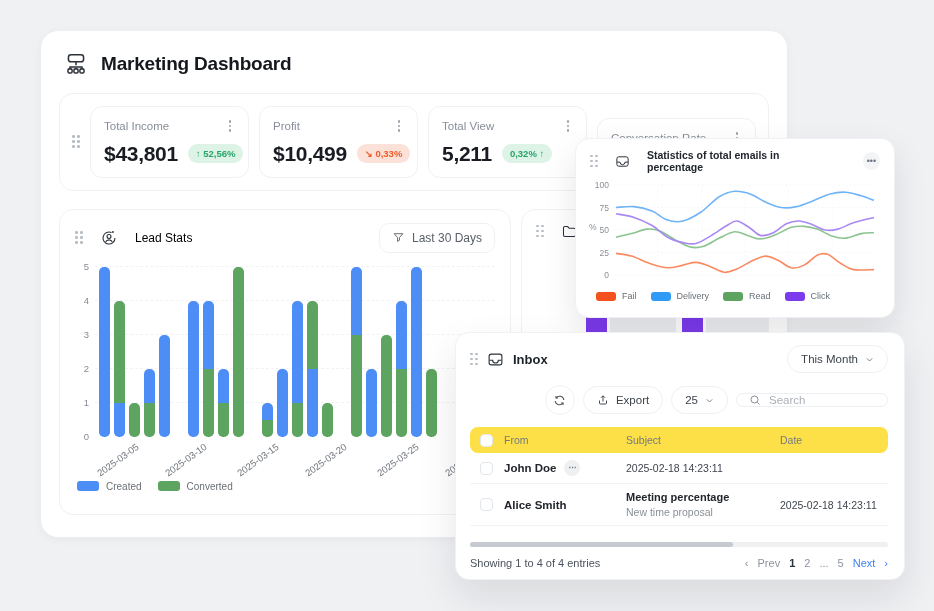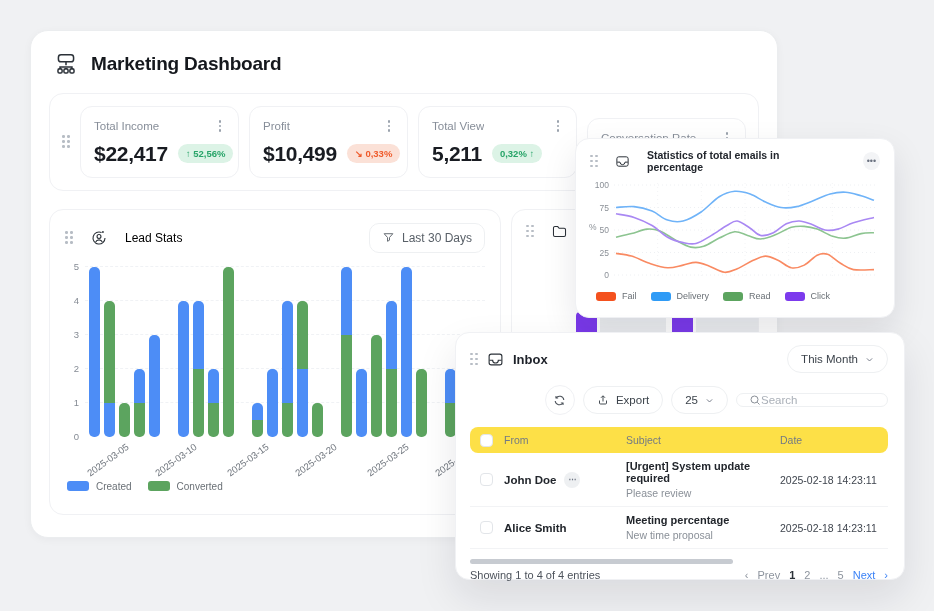--- a/index.html
+++ b/index.html
@@ -7,21 +7,21 @@
   body {
     font-family: "Liberation Sans", sans-serif;
     background:#f0f1f3;
     color:#1b1f27;
     overflow:hidden;
   }
   #screen { position:relative; width:934px; height:611px; overflow:hidden; }
 
   
   .main-card {
-    position:absolute; left:30px; top:30px; width:748px; height:508px;
+    position:absolute; left:40px; top:30px; width:748px; height:508px;
     background:#fff; border:1px solid #ebedef; border-radius:18px;
     box-shadow:0 2px 8px rgba(16,24,40,.04); z-index:1;
   }
   .main-head { display:flex; align-items:center; gap:12px; padding:20px 26px 14px 22px; }
   .main-title { font-size:19px; font-weight:700; letter-spacing:-.2px; color:#15181d; }
 
   .drag { display:grid; grid-template-columns:repeat(2,3px); grid-auto-rows:3px; gap:2px; cursor:grab; }
   .drag i { width:2.5px; height:2.5px; border-radius:50%; background:#b7bdc5; }
 
   .stats-wrap {
@@ -93,21 +93,21 @@
     box-shadow:0 18px 40px rgba(16,24,40,.10); padding:12px 16px 10px 14px;
     display:flex; flex-direction:column;
   }
   .inbox-head { display:flex; align-items:center; gap:9px; }
   .inbox-title { font-size:13px; font-weight:700; color:#1d2129; }
   .pill { display:flex; align-items:center; gap:7px; border:1px solid #eef0f2; border-radius:999px;
     background:#fff; padding:7px 13px; font-size:11.5px; color:#3c434b; cursor:pointer; white-space:nowrap; }
   .toolbar { display:flex; align-items:center; justify-content:flex-end; gap:8px; margin-top:12px; }
   .icon-btn { width:30px; height:30px; border:1px solid #f0f1f4; border-radius:50%; display:flex;
     align-items:center; justify-content:center; cursor:pointer; background:#fff; }
-  .search-pill { display:flex; align-items:center; gap:0; border:1px solid #eef0f2; border-radius:999px;
+  .search-pill { display:flex; align-items:center; gap:8px; border:1px solid #eef0f2; border-radius:999px;
     padding:0 12px; width:152px; }
   .search-pill input { border:none; outline:none; width:100%; font-size:11.5px; color:#3c434b;
     font-family:"Liberation Sans", sans-serif; background:transparent; }
   .search-pill input::placeholder { color:#aab0b8; }
 
   .table { margin-top:12px; }
   .thead { display:grid; grid-template-columns:32px 122px 1fr 106px; align-items:center;
     background:#fde047; border-radius:8px; height:26px; font-size:10.5px; color:#737a84; padding:0 2px; }
   .trow { display:grid; grid-template-columns:32px 122px 1fr 106px; align-items:center;
     border-bottom:1px solid #f2f3f5; padding:7px 2px; cursor:pointer; }
@@ -164,21 +164,21 @@
       <div class="stat-card">
         <div class="stat-top">
           <span class="stat-label">Total Income</span>
           <span class="kebab">
               <i></i>
               <i></i>
               <i></i>
             </span>
         </div>
         <div class="stat-bottom">
-          <span class="stat-value">$22,417</span>
+          <span class="stat-value">$43,801</span>
           <span class="badge up">↑ 52,56%</span>
         </div>
       </div>
 
       <div class="stat-card">
         <div class="stat-top">
           <span class="stat-label">Profit</span>
           <span class="kebab">
               <i></i>
               <i></i>
@@ -532,24 +532,20 @@
         <span>Subject</span>
         <span>Date</span>
       </div>
       <div id="inbox-rows">
           <div class="trow">
             <span class="cb"></span>
             <div class="from-cell">
               <span>John Doe</span>
               <span class="row-menu">⋯</span>
             </div>
-            <div>
-              <div class="subj">[Urgent] System update required</div>
-              <div class="prev-line">Please review</div>
-            </div>
             <div class="date-cell">2025-02-18 14:23:11</div>
           </div>
           <div class="trow">
             <span class="cb"></span>
             <div class="from-cell">
               <span>Alice Smith</span>
             </div>
             <div>
               <div class="subj">Meeting percentage</div>
               <div class="prev-line">New time proposal</div>

